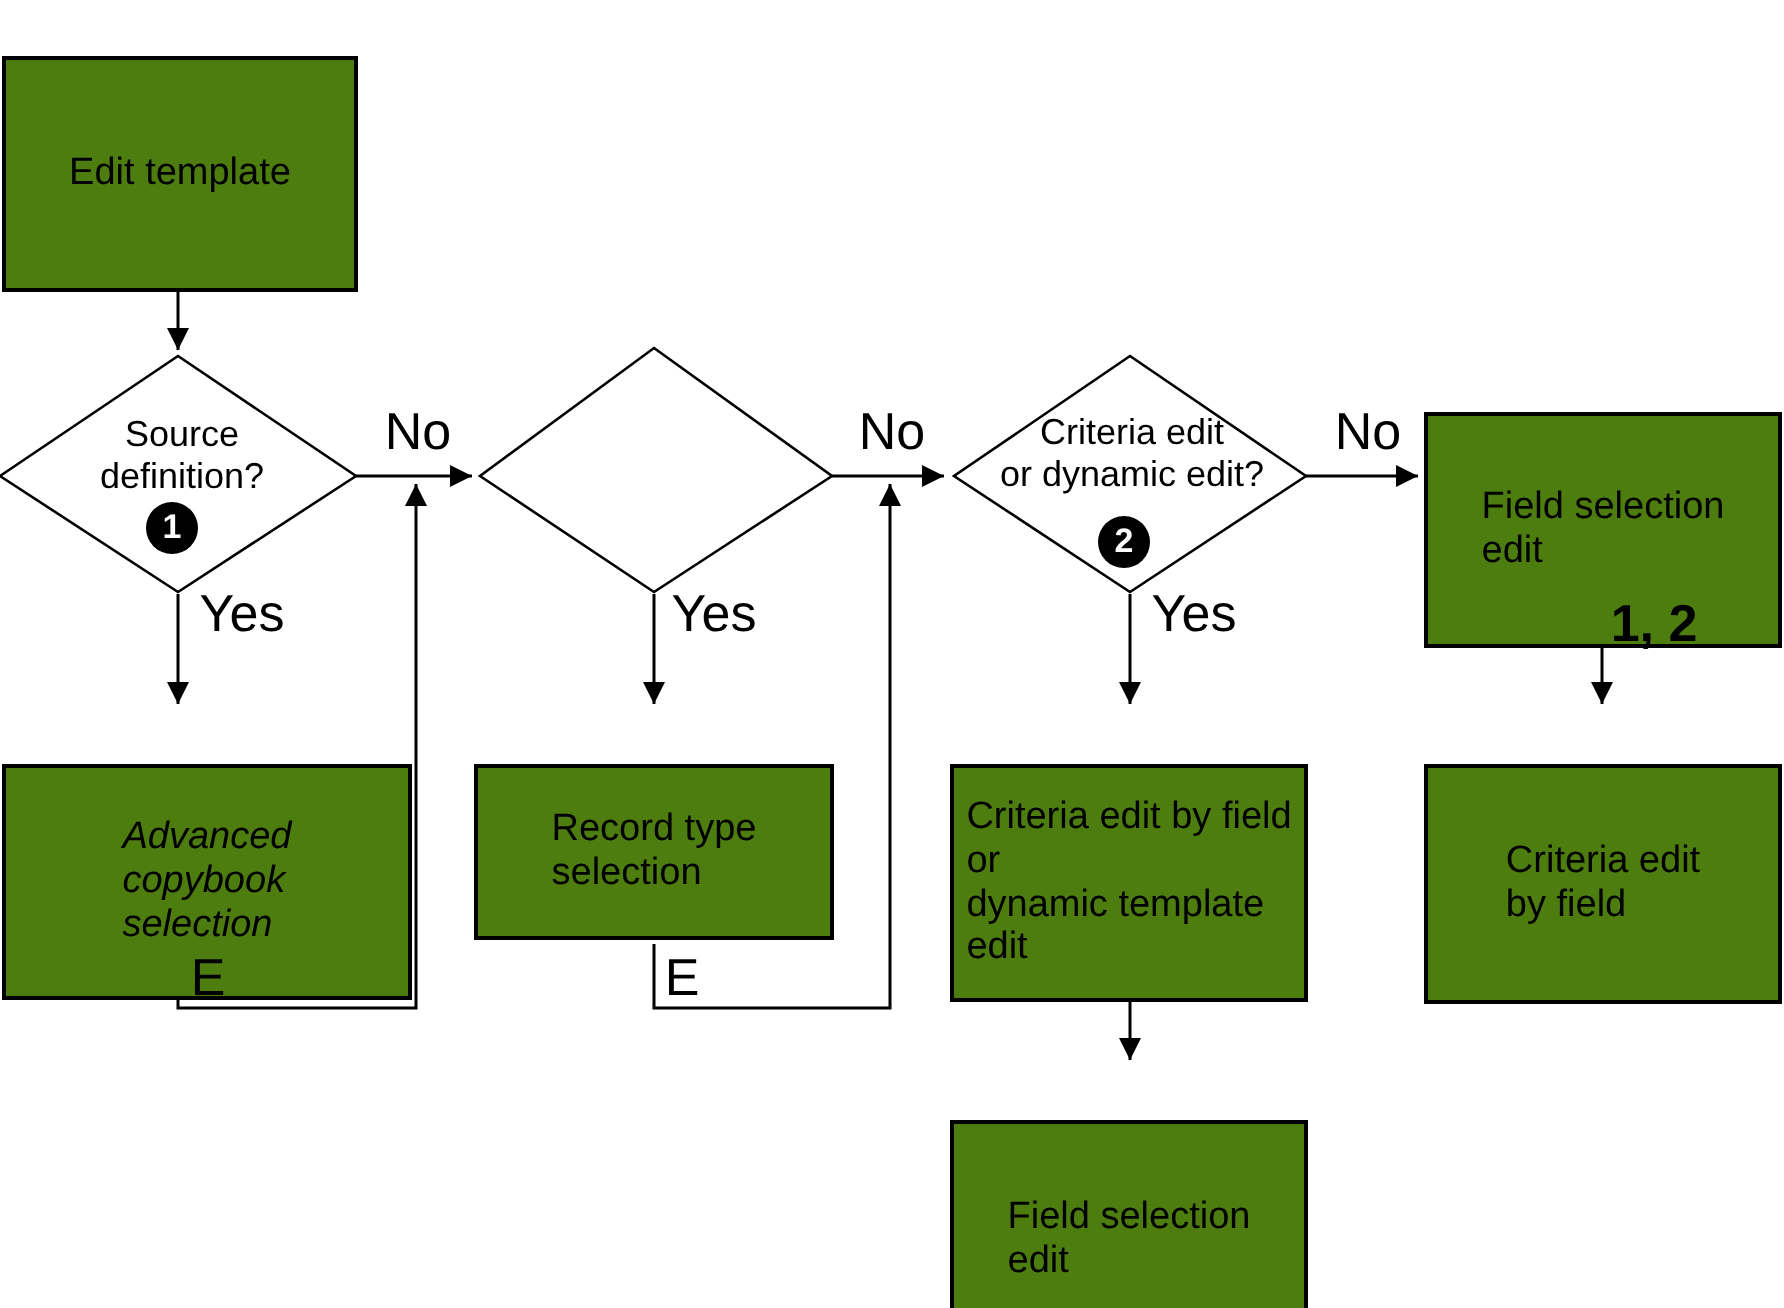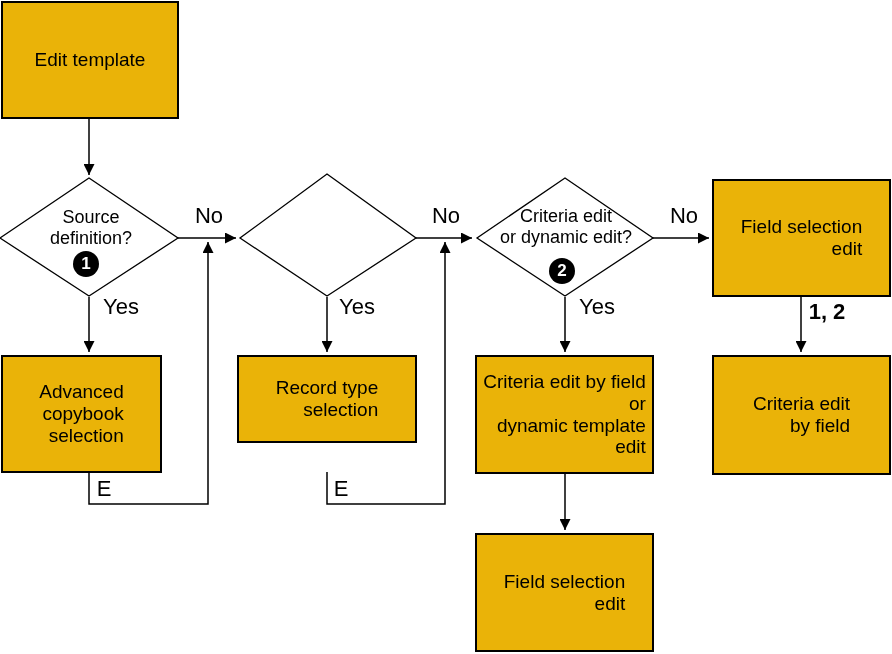--- a/index.html
+++ b/index.html
@@ -10,60 +10,61 @@
     background: #ffffff;
     color: #000000;
     font-family: "Liberation Sans", "DejaVu Sans", sans-serif;
     overflow: hidden;
   }
   svg.layer { position: absolute; left: 0; top: 0; width: 892px; height: 654px; }
   .node {
     position: absolute;
     box-sizing: border-box;
     border: 2px solid #000000;
-    background: #eab308;
+    background: #4d7c0f;
     display: flex;
     align-items: center;
     justify-content: center;
-    text-align: right;
+    text-align: left;
     white-space: pre-line;
     font-size: 19px;
     line-height: 1.15;
+    margin-top: 27px;
   }
   .dlabel {
     position: absolute;
     transform: translate(-50%, -50%);
     text-align: center;
     white-space: pre-line;
     font-size: 18px;
     line-height: 1.18;
   }
   .elabel {
     position: absolute;
     transform: translate(-50%, -50%);
-    font-size: 22px;
+    font-size: 26px;
     white-space: nowrap;
   }
   .bold { font-weight: bold; text-align: center; }
   .badge {
     position: absolute;
     width: 26px;
     height: 26px;
     border-radius: 50%;
     background: #000000;
     color: #ffffff;
     font-size: 17px;
     font-weight: bold;
     display: flex;
     align-items: center;
     justify-content: center;
   }
   
   #b-edit      { left: 1px;   top: 1px;   width: 178px; height: 118px; }
-  #b-adv       { left: 1px;   top: 355px; width: 161px; height: 118px; }
+  #b-adv       { left: 1px;   top: 355px; width: 205px; height: 118px; font-style: italic; }
   #b-rec       { left: 237px; top: 355px; width: 180px; height: 88px; }
   #b-critdyn   { left: 475px; top: 355px; width: 179px; height: 119px; }
   #b-fieldtop  { left: 712px; top: 179px; width: 179px; height: 118px; }
   #b-critright { left: 712px; top: 355px; width: 179px; height: 120px; }
   #b-fieldbot  { left: 475px; top: 533px; width: 179px; height: 119px; }
   
   #dl-source { left: 91px;  top: 228px; }
   #dl-multi  { left: 328px; top: 227px; }
   #dl-crit   { left: 566px; top: 227px; }
   

